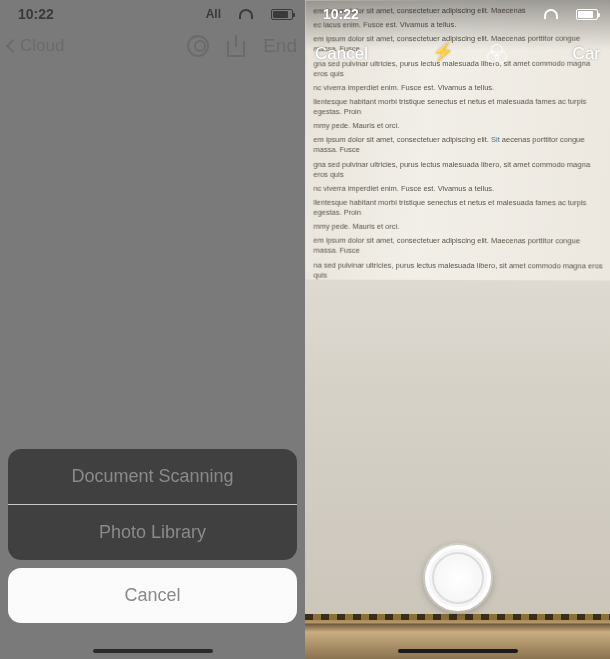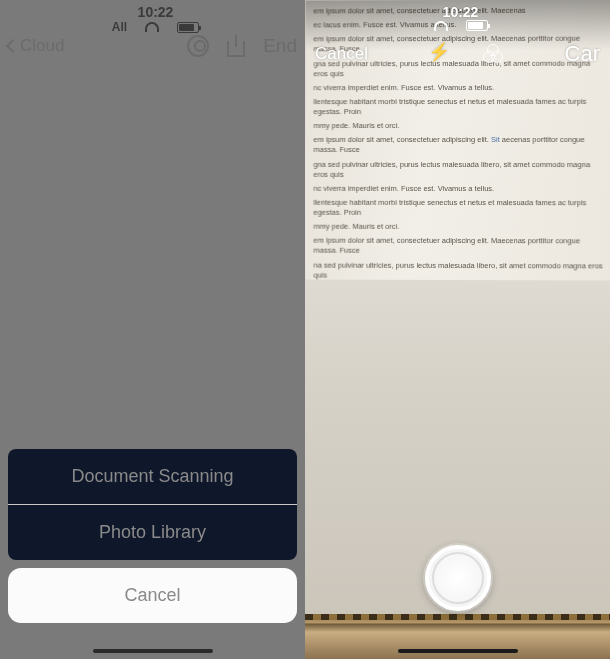--- a/index.html
+++ b/index.html
@@ -30,21 +30,20 @@
     .status-bar {
       position: absolute;
       top: 0; left: 0; right: 0;
       height: 24px;
       display: flex;
       align-items: center;
       padding: 4px 12px 0 18px;
       font-size: 14px;
       font-weight: 600;
       z-index: 50;
-      flex-direction: column;
     }
     .status-left { flex: 0 0 auto; }
     .status-center { flex: 1; }
     .status-right {
       flex: 0 0 auto;
       display: flex;
       align-items: center;
       gap: 18px;
       font-size: 12px;
     }
@@ -157,22 +156,22 @@
       color: #6b6b6b;
       font-weight: 400;
     }
     
     .action-sheet {
       position: absolute;
       left: 8px; right: 8px; bottom: 28px;
       z-index: 30;
     }
     .sheet-group {
-      background: #0f172a;
-      border-radius: 8px;
+      background: #404040;
+      border-radius: 13px;
       overflow: hidden;
       margin-bottom: 8px;
     }
     .sheet-item {
       padding: 17px 8px;
       text-align: center;
       font-size: 18px;
       color: #8a8a8a;
       position: relative;
     }
@@ -279,21 +278,21 @@
     .filter-icon .c1, .filter-icon .c2, .filter-icon .c3 {
       position: absolute;
       width: 12px; height: 12px;
       border: 1.5px solid #fff;
       border-radius: 50%;
       opacity: 0.85;
     }
     .filter-icon .c1 { top: 1px; left: 5px; }
     .filter-icon .c2 { top: 8px; left: 1px; }
     .filter-icon .c3 { top: 8px; left: 9px; }
-    .cam-right-text { font-size: 22px; }
+    .cam-right-text { font-size: 17px; }
     
     .shutter {
       position: absolute;
       bottom: 48px; left: 50%;
       transform: translateX(-50%);
       width: 66px; height: 66px;
       border-radius: 50%;
       border: 4px solid #fff;
       background: radial-gradient(circle, #fff 0%, #f0f0f0 100%);
       box-shadow: 0 0 0 2px rgba(255,255,255,0.3), 0 2px 8px rgba(0,0,0,0.3);

